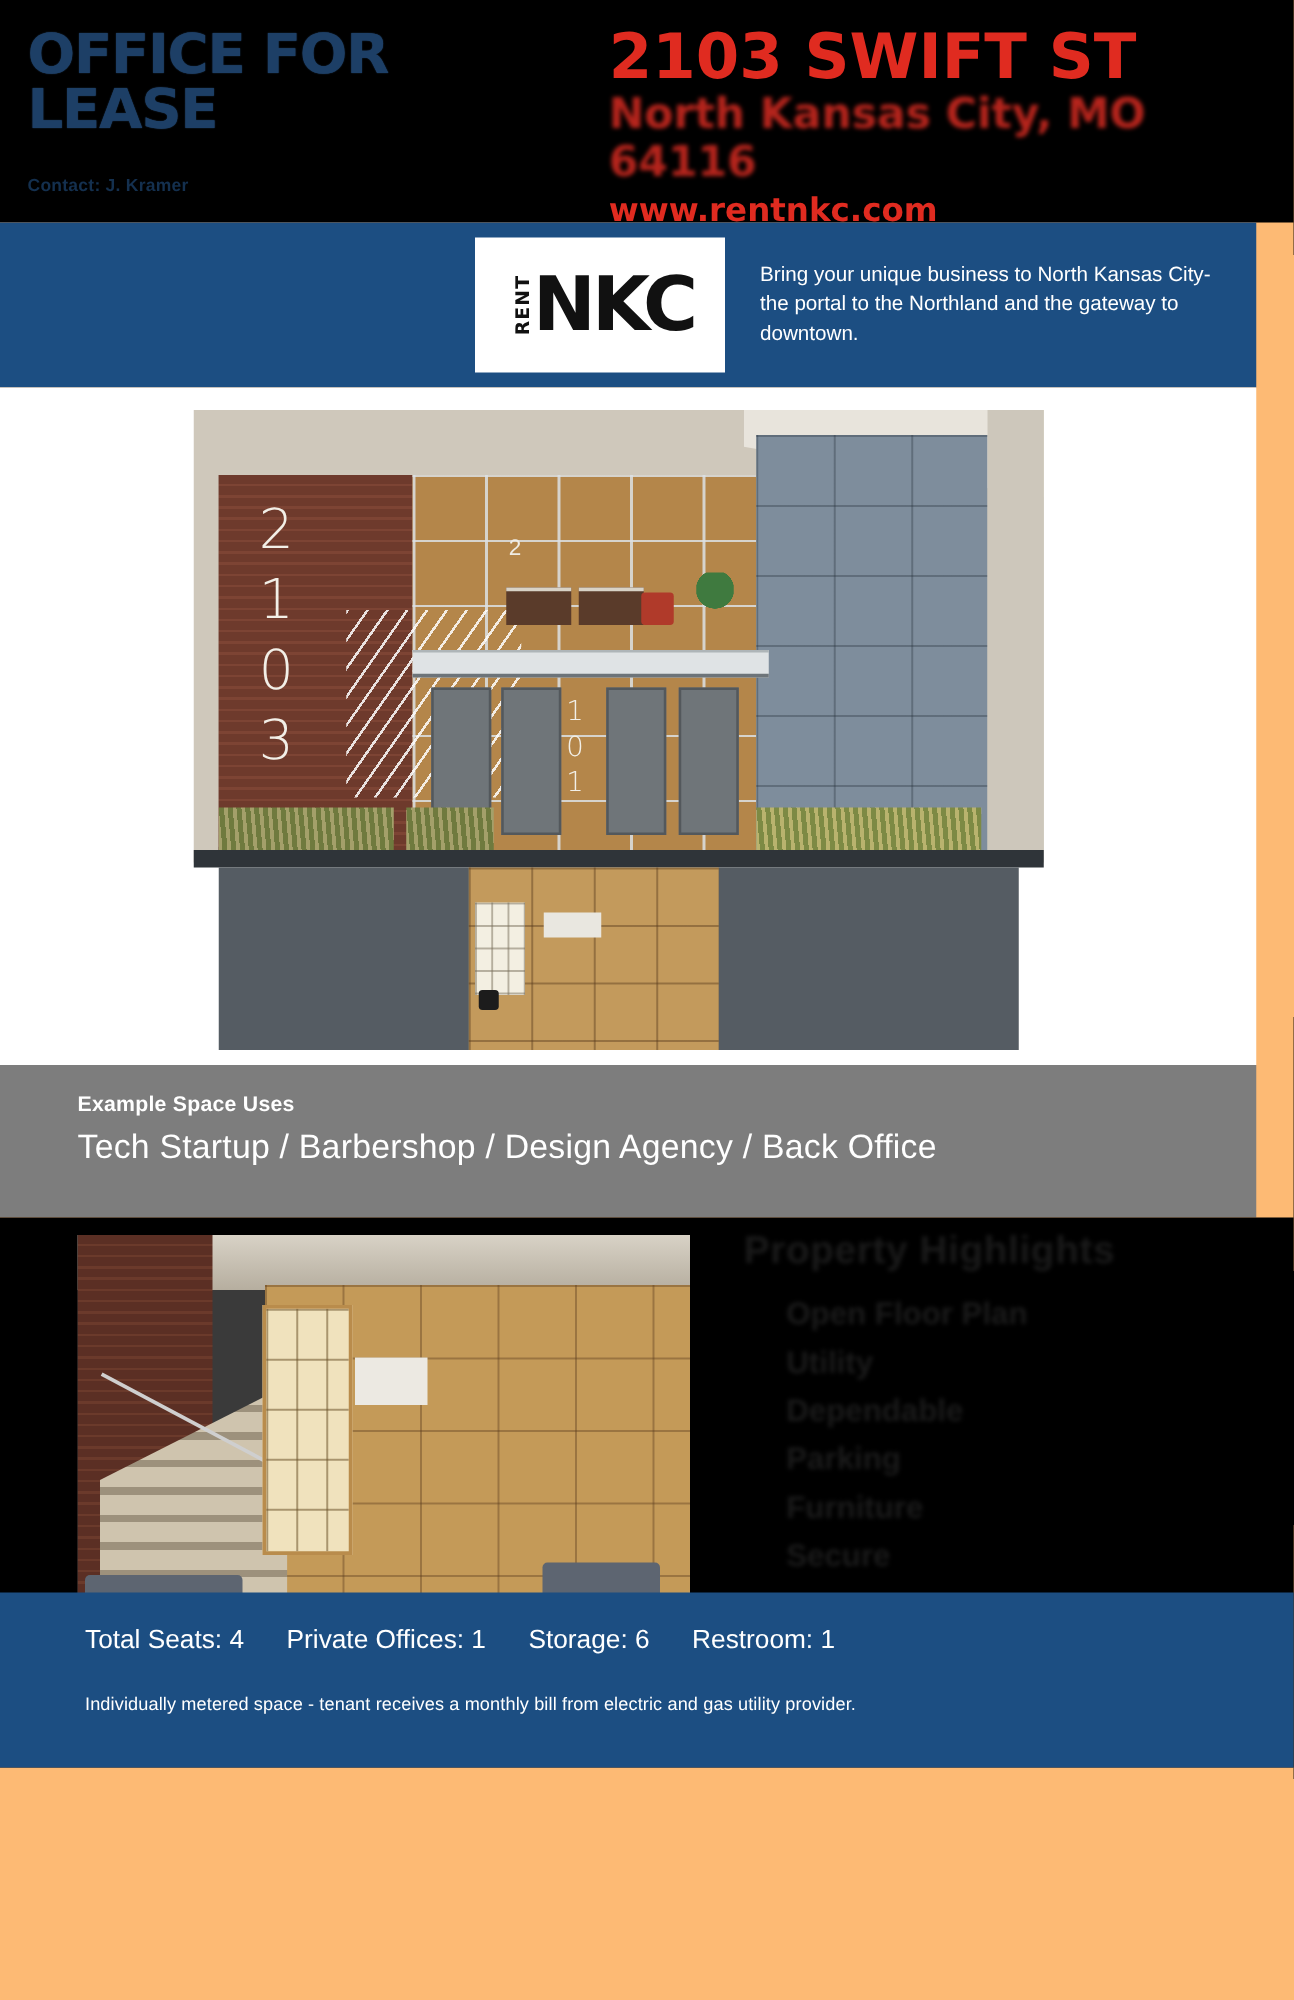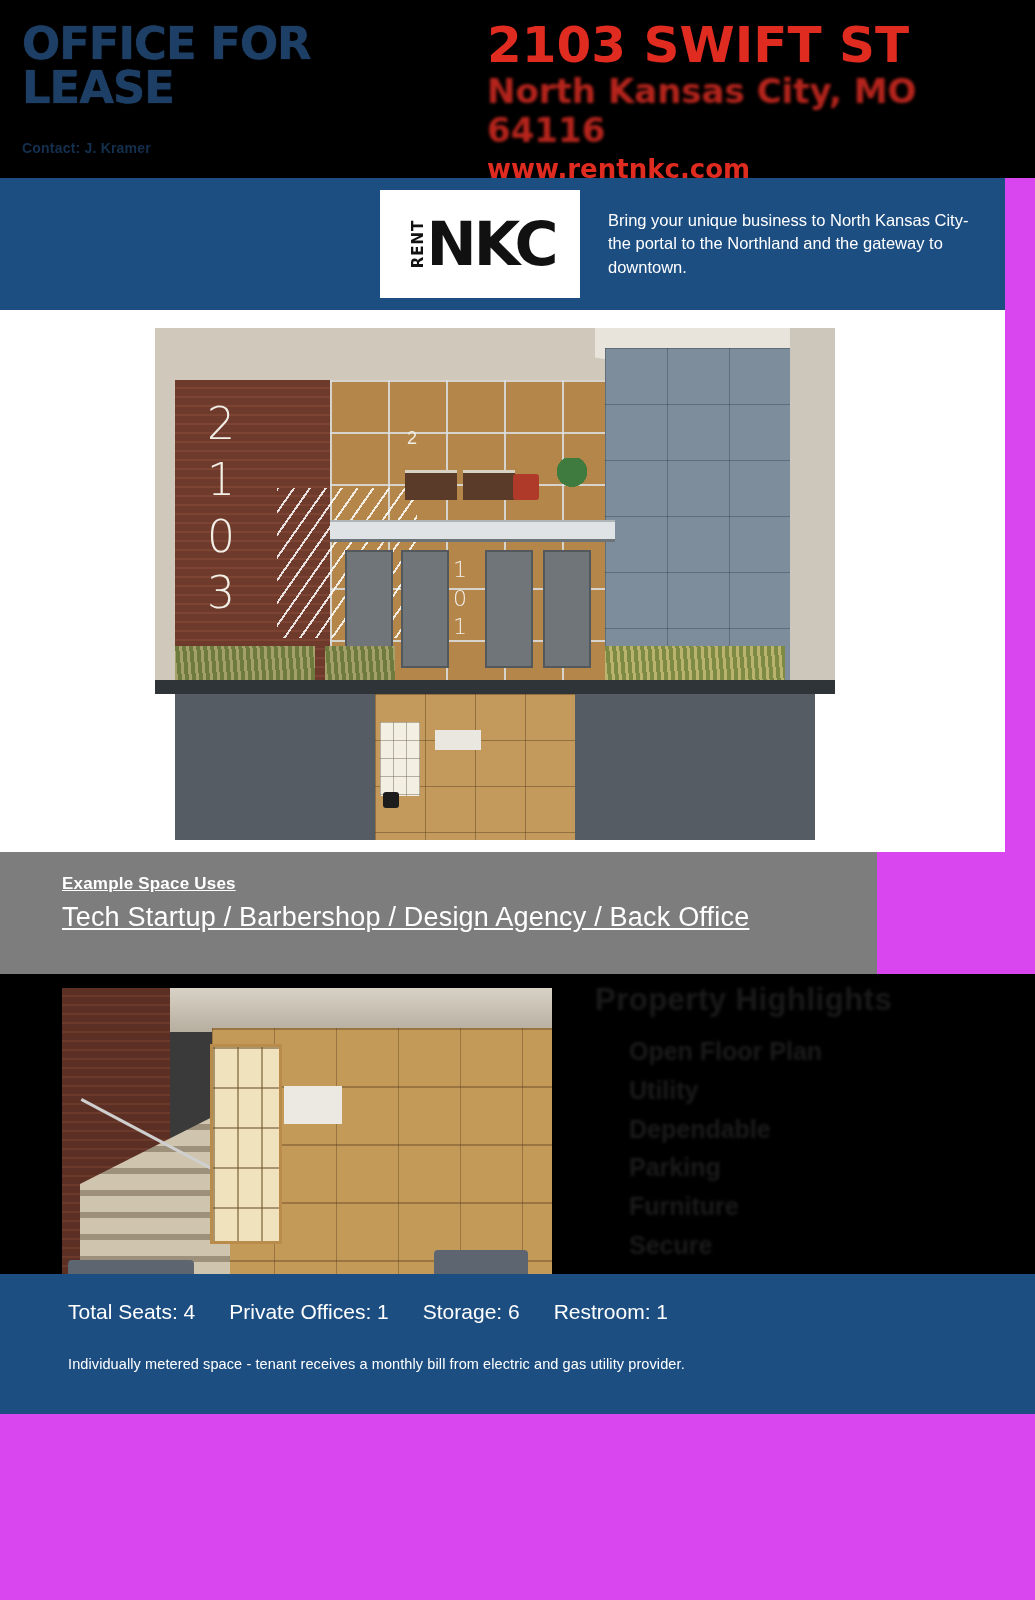--- a/index.html
+++ b/index.html
@@ -7,21 +7,21 @@
     width: 1035px;
     height: 1600px;
     background: #000;
     font-family: "Liberation Sans", sans-serif;
     overflow: hidden;
   }
   .page {
     position: relative;
     width: 1035px;
     height: 1600px;
-    background: #d946ef;
+    background: #fdba74;
   }
 
   
   .top-header {
     position: relative;
     height: 178px;
     background: #000;
   }
   .hdr-left {
     position: absolute;
@@ -288,26 +288,25 @@
     background: #1c1c1c; border-radius: 3px;
   }
   .lower-sign {
     position: absolute; left: 260px; top: 36px; width: 46px; height: 20px;
     background: #e9e7e0;
   }
 
   
   .uses-band {
     position: relative;
-    width: 877px;
+    width: 1005px;
     height: 122px;
     background: #7d7d7d;
     padding: 22px 0 0 62px;
     color: #fff;
-    text-decoration: underline;
   }
   .uses-title {
     font-size: 17px;
     font-weight: bold;
     letter-spacing: 0.2px;
   }
   .uses-list {
     font-size: 27px;
     font-weight: 300;
     margin-top: 8px;

